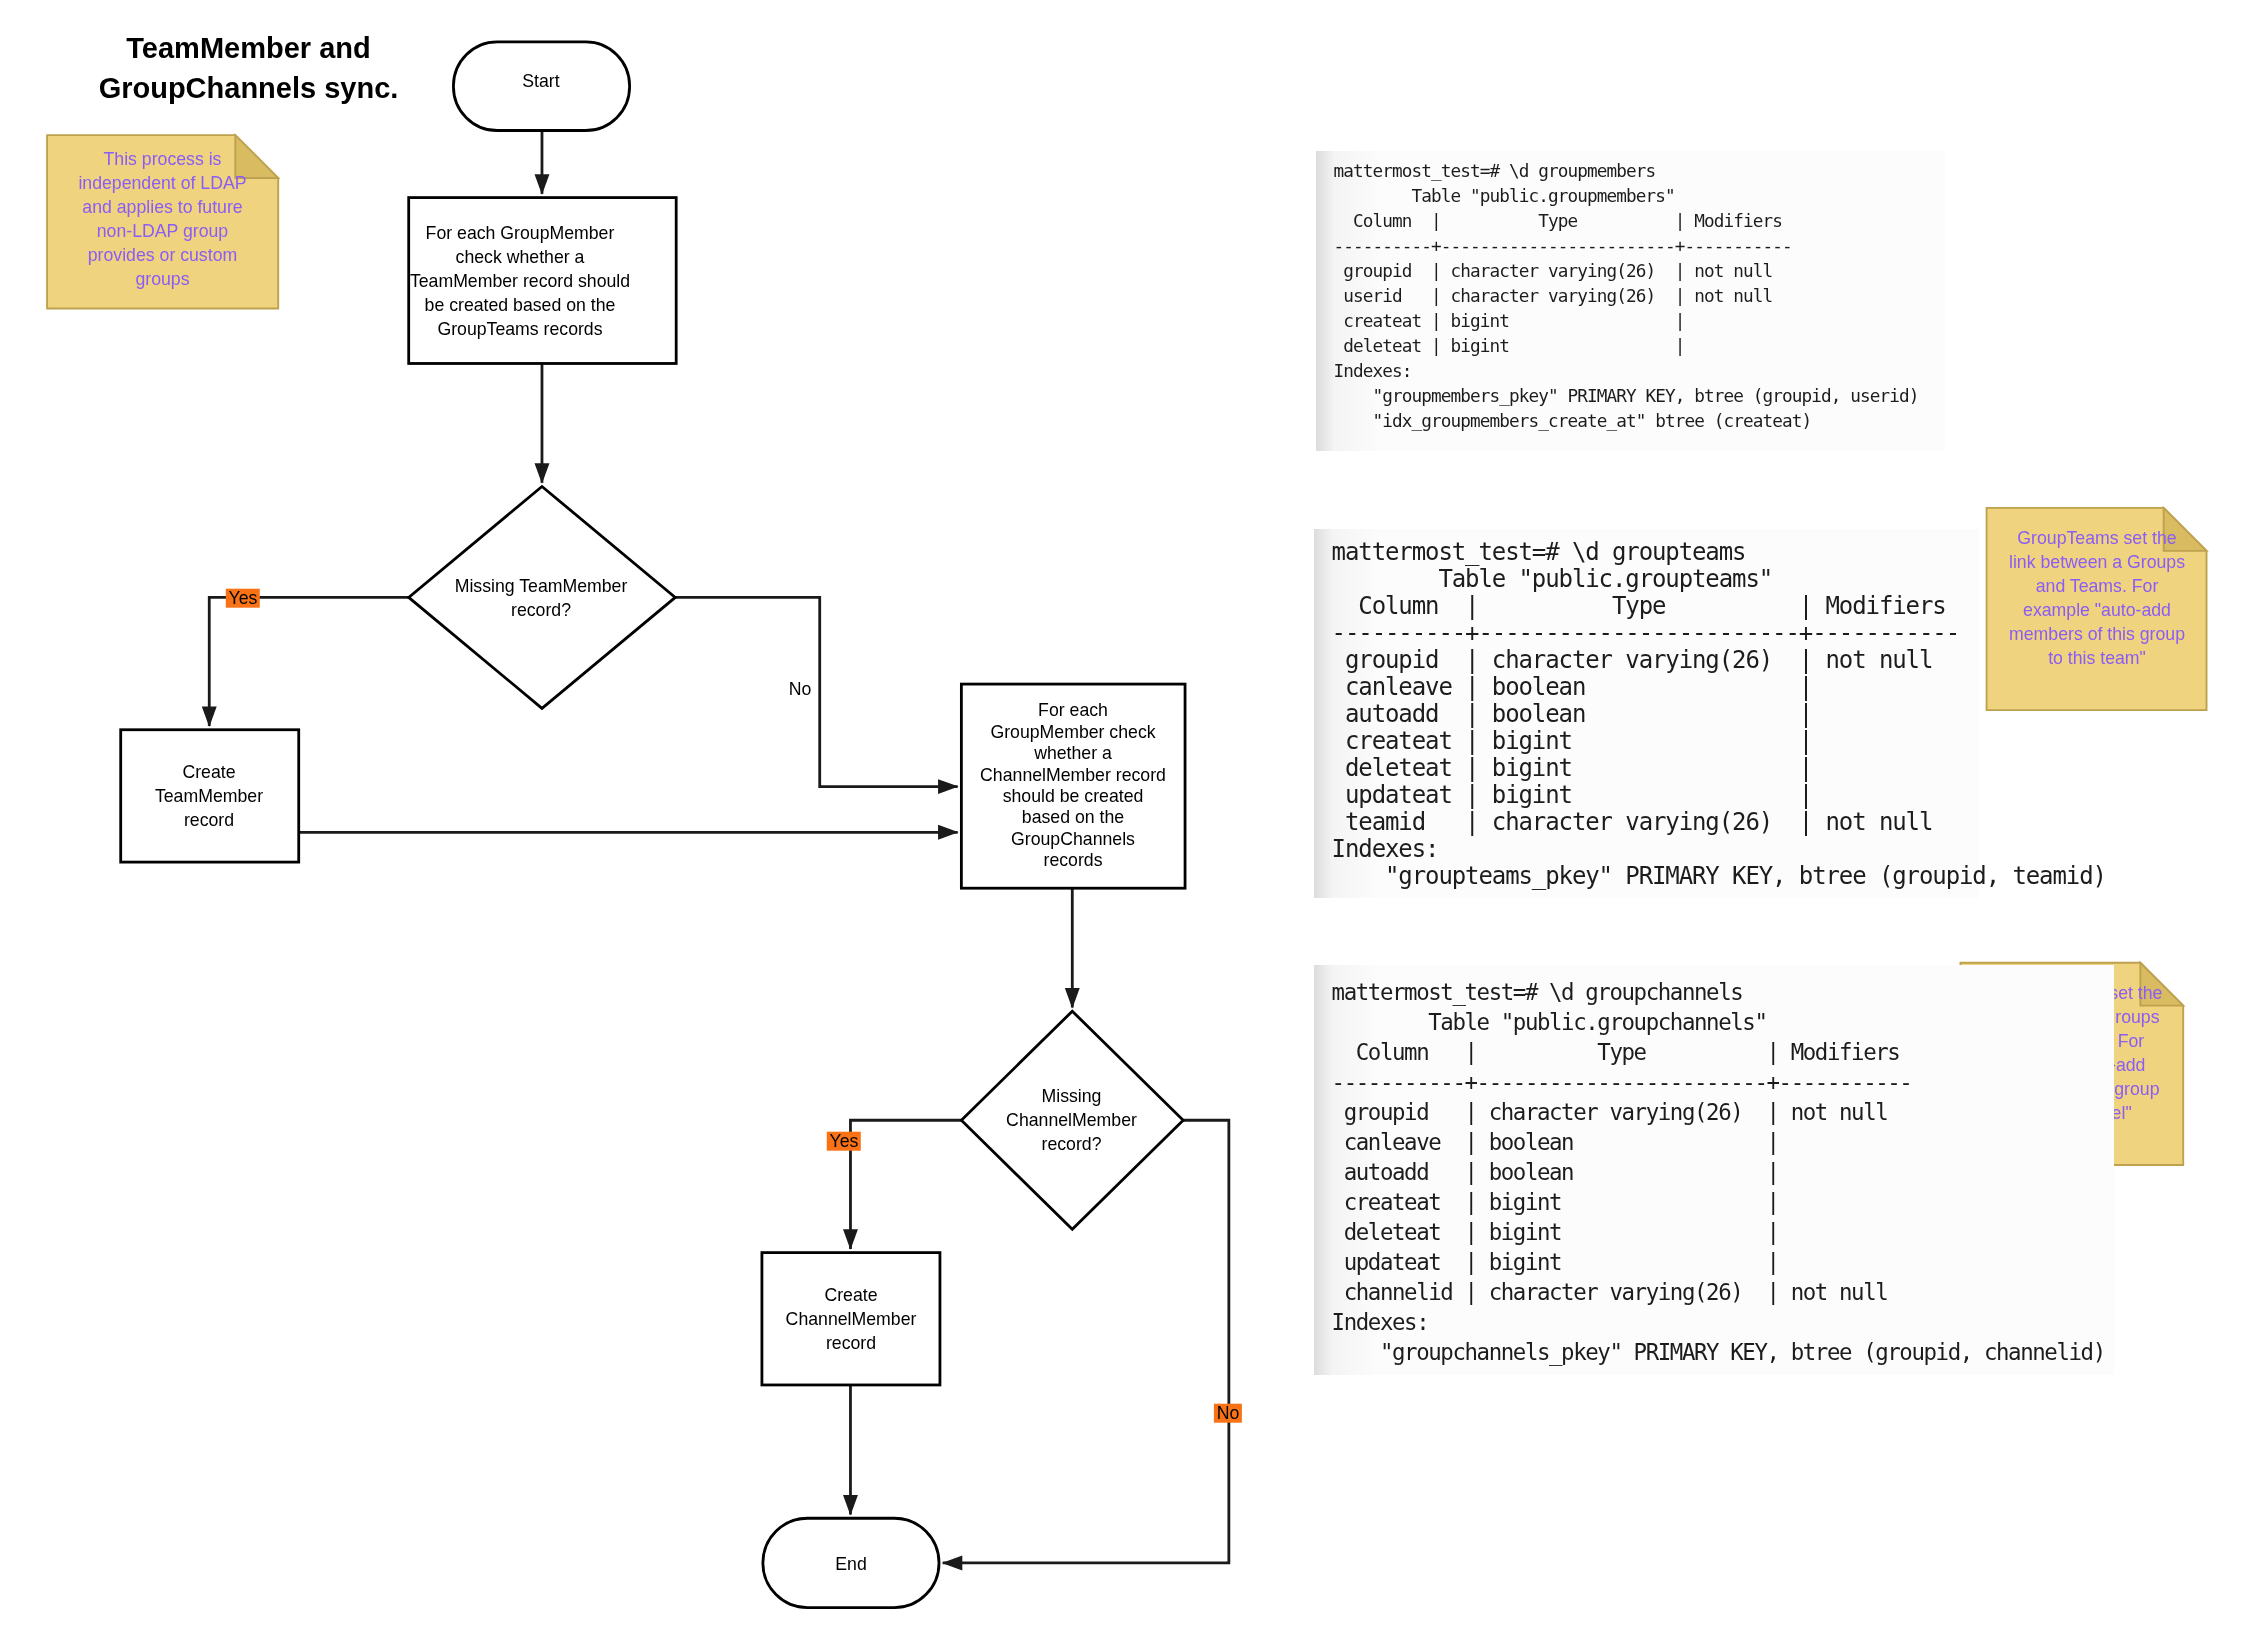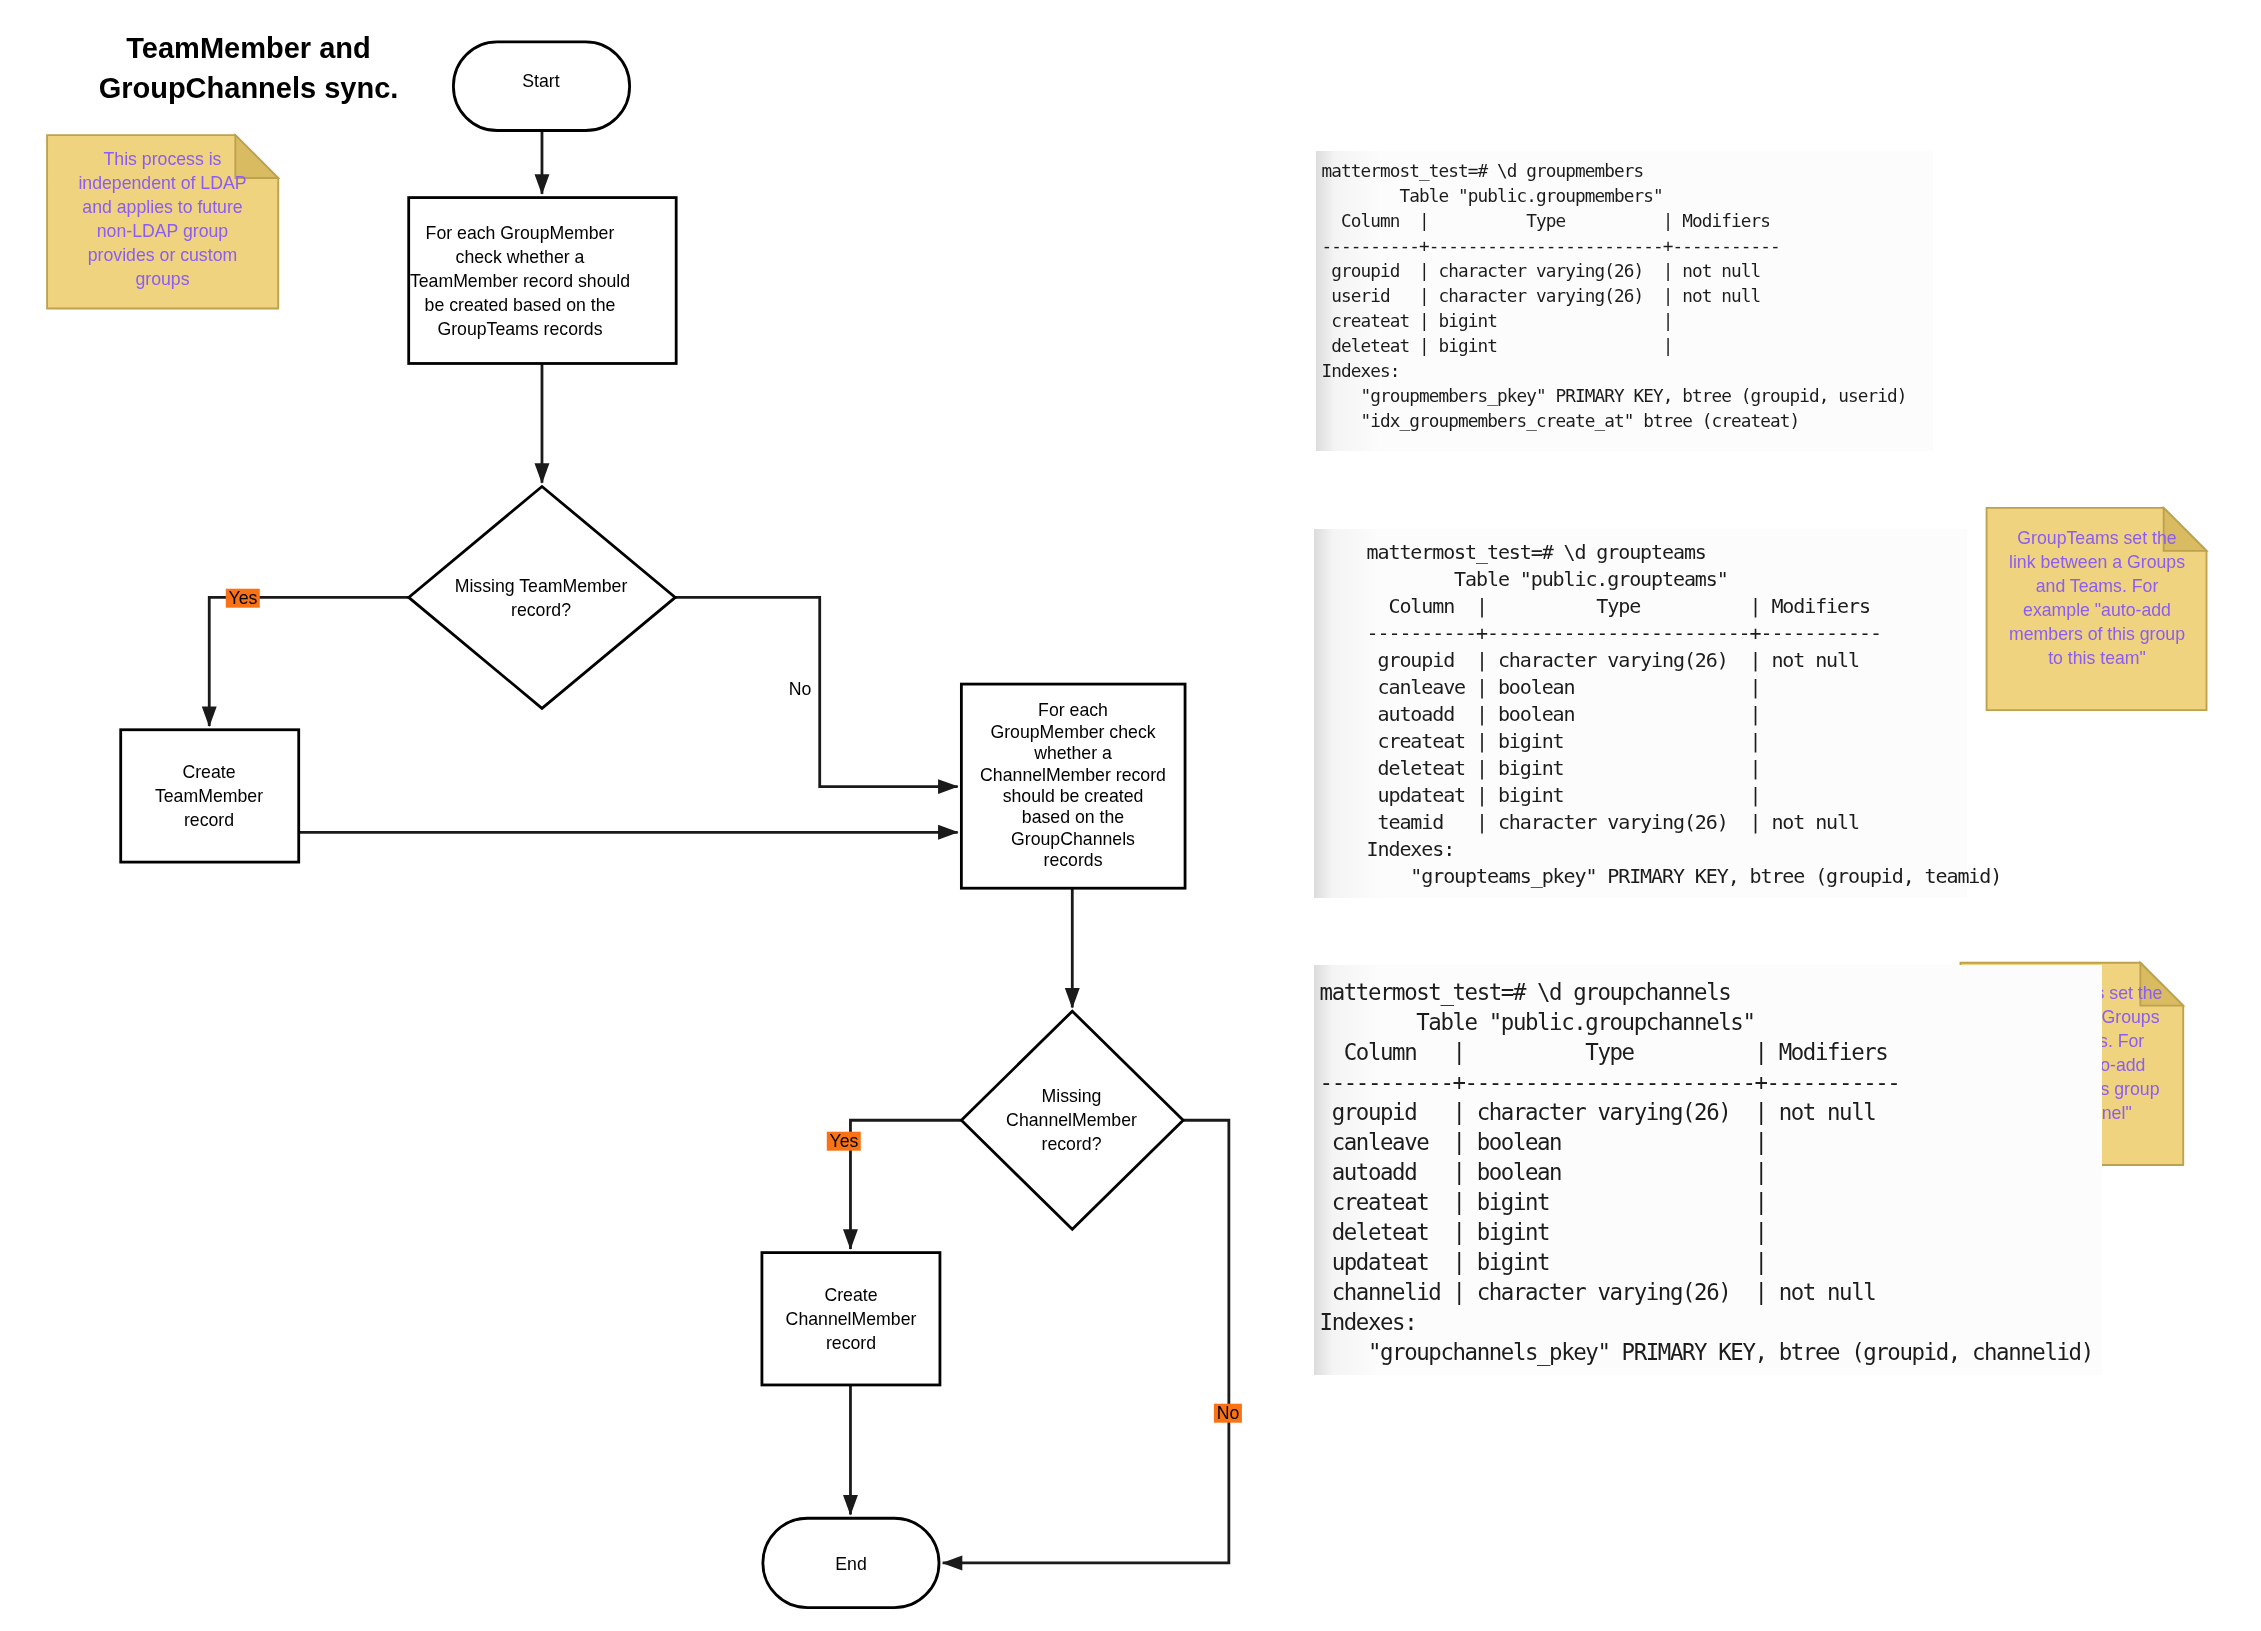--- a/index.html
+++ b/index.html
@@ -35,29 +35,30 @@
   .edge-label {
     position: absolute;
     transform: translate(-50%, -50%);
     font-size: 17.7px; line-height: 18.6px;
     color: #000;
   }
   .edge-label.bg { background: #f97316; padding: 0 2.8px; }
   .code-panel {
     position: absolute;
     background: linear-gradient(90deg, #dcdcdc 0px, #f4f4f4 18.6px, #fcfcfc 65px, #fcfcfc 100%);
+    padding-left: 12px;
   }
   .code-panel pre {
     margin: 0;
     font-family: "DejaVu Sans Mono", monospace;
     color: #1c1c1c;
     white-space: pre;
   }
   #code-groupmembers pre { padding: 7.5px 0 0 5.6px; font-size: 17.7px; line-height: 25px; letter-spacing: -0.9px; }
-  #code-groupteams   pre { padding: 10.3px 0 0 5.6px; font-size: 20px; line-height: 27px; letter-spacing: -1.1px; margin-left: 47px; }
+  #code-groupteams   pre { padding: 10.3px 0 0 5.6px; font-size: 24px; line-height: 27px; letter-spacing: -1.1px; }
   #code-groupchannels pre { padding: 12px 0 0 5.6px; font-size: 22.4px; line-height: 30px; letter-spacing: -1.4px; }
 </style>
 </head>
 <body>
 
 <svg id="diagram-svg" width="2262" height="1631" viewBox="0 0 2426 1750">
   <defs>
     <marker id="arrow" markerUnits="userSpaceOnUse" markerWidth="26" markerHeight="20" refX="22" refY="9" orient="auto">
       <path d="M1,1 L23,9 L1,17 Z" fill="#1a1a1a"></path>
     </marker>

